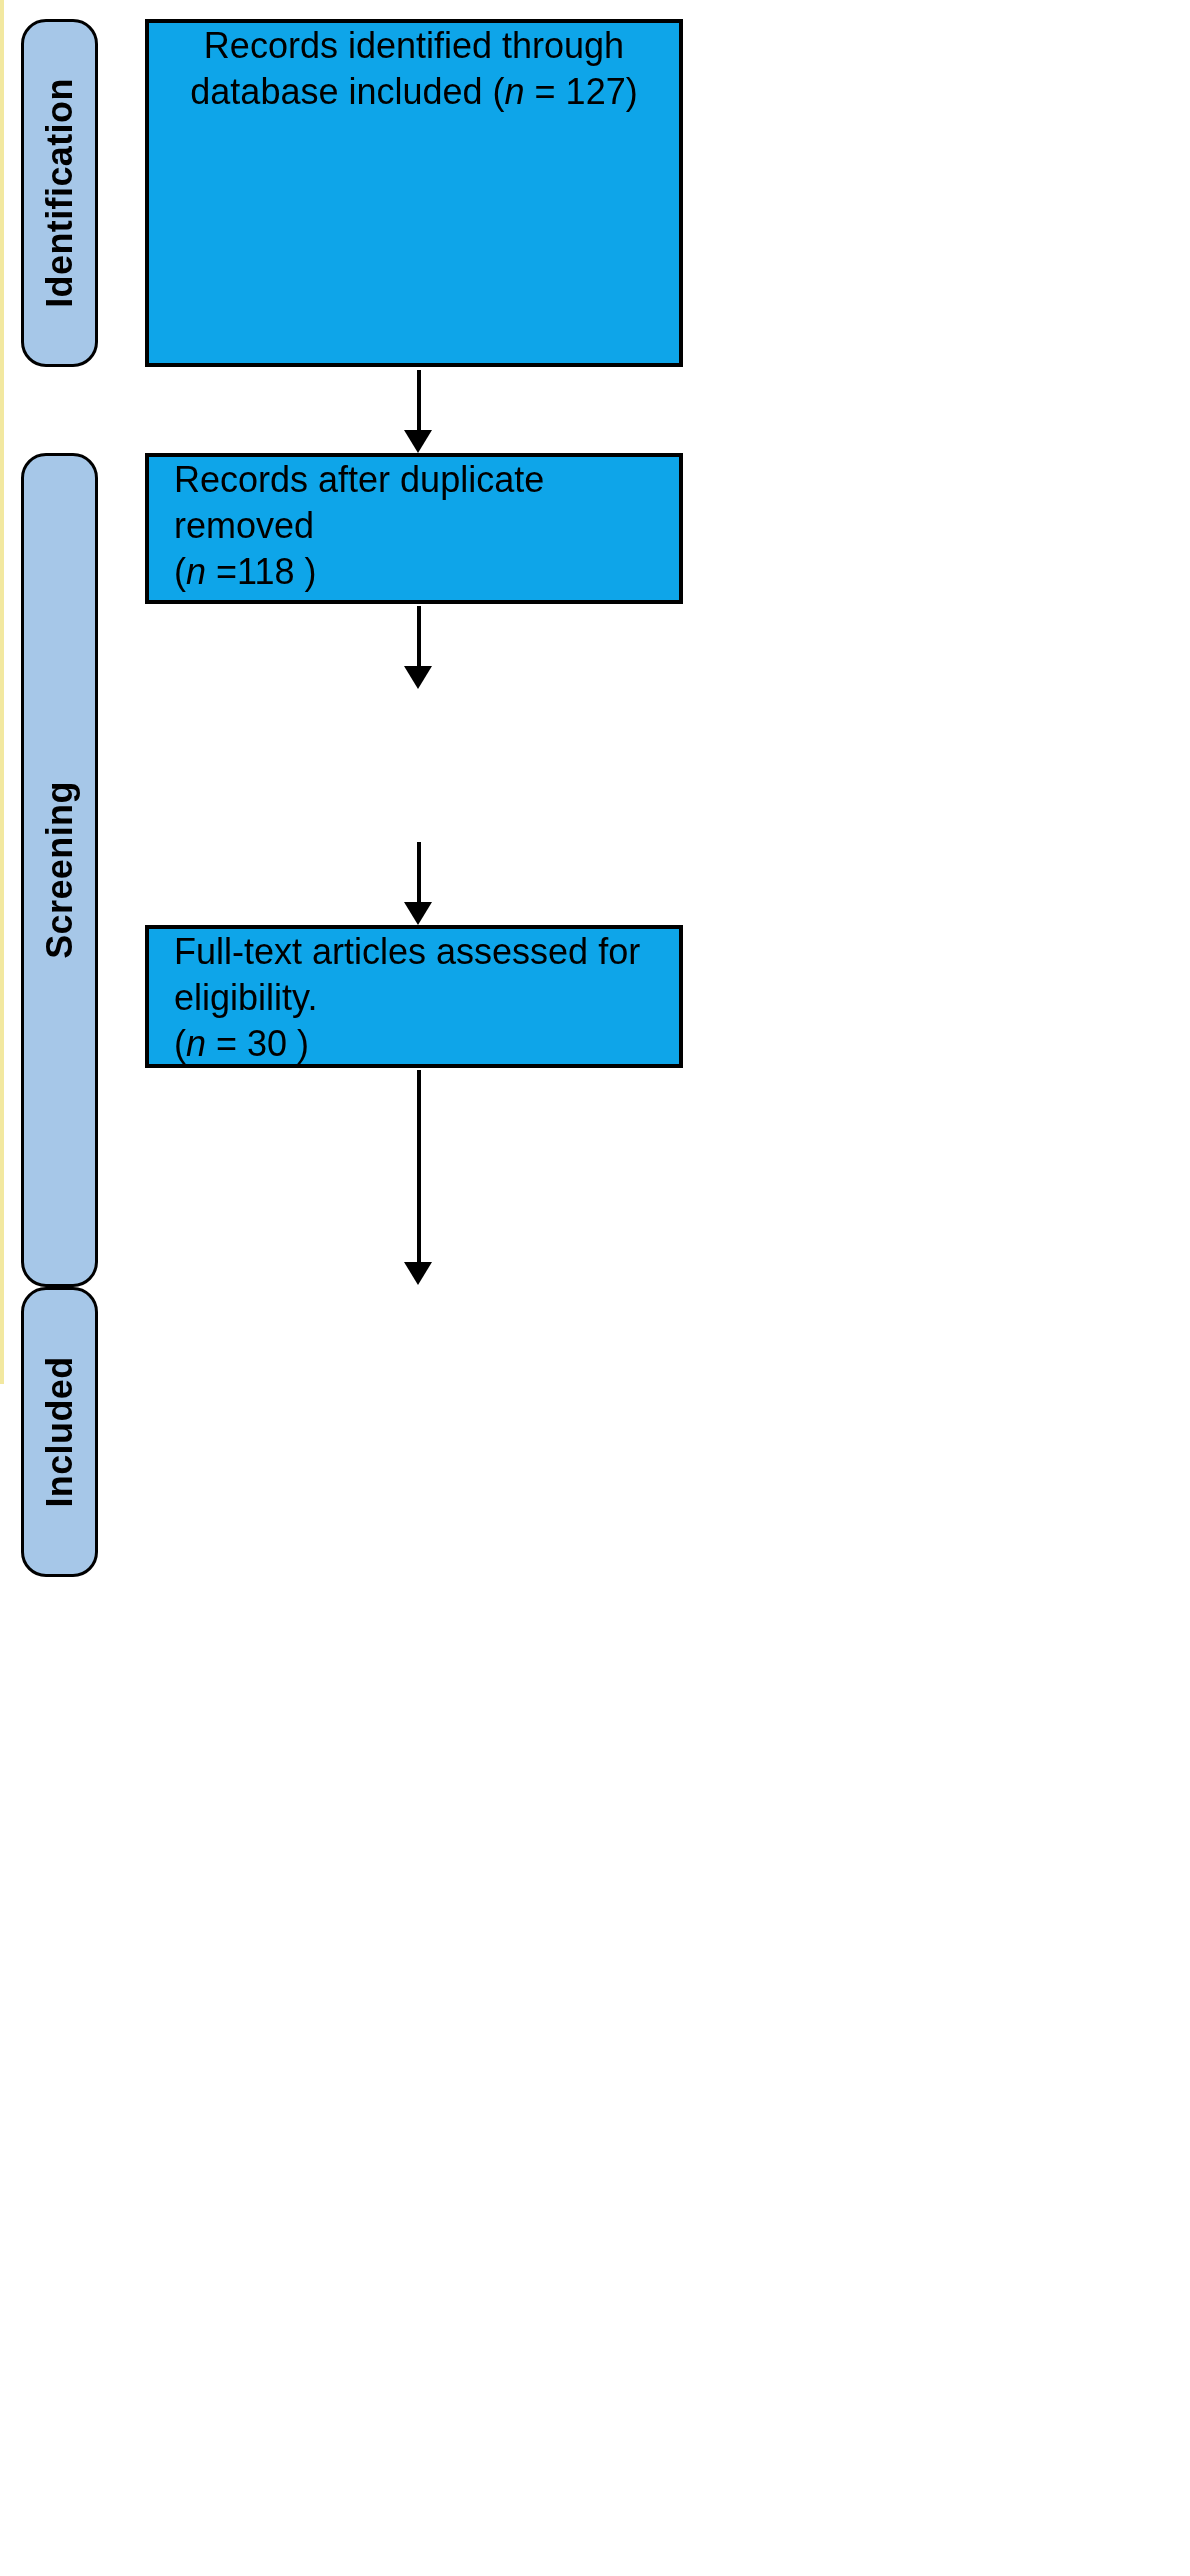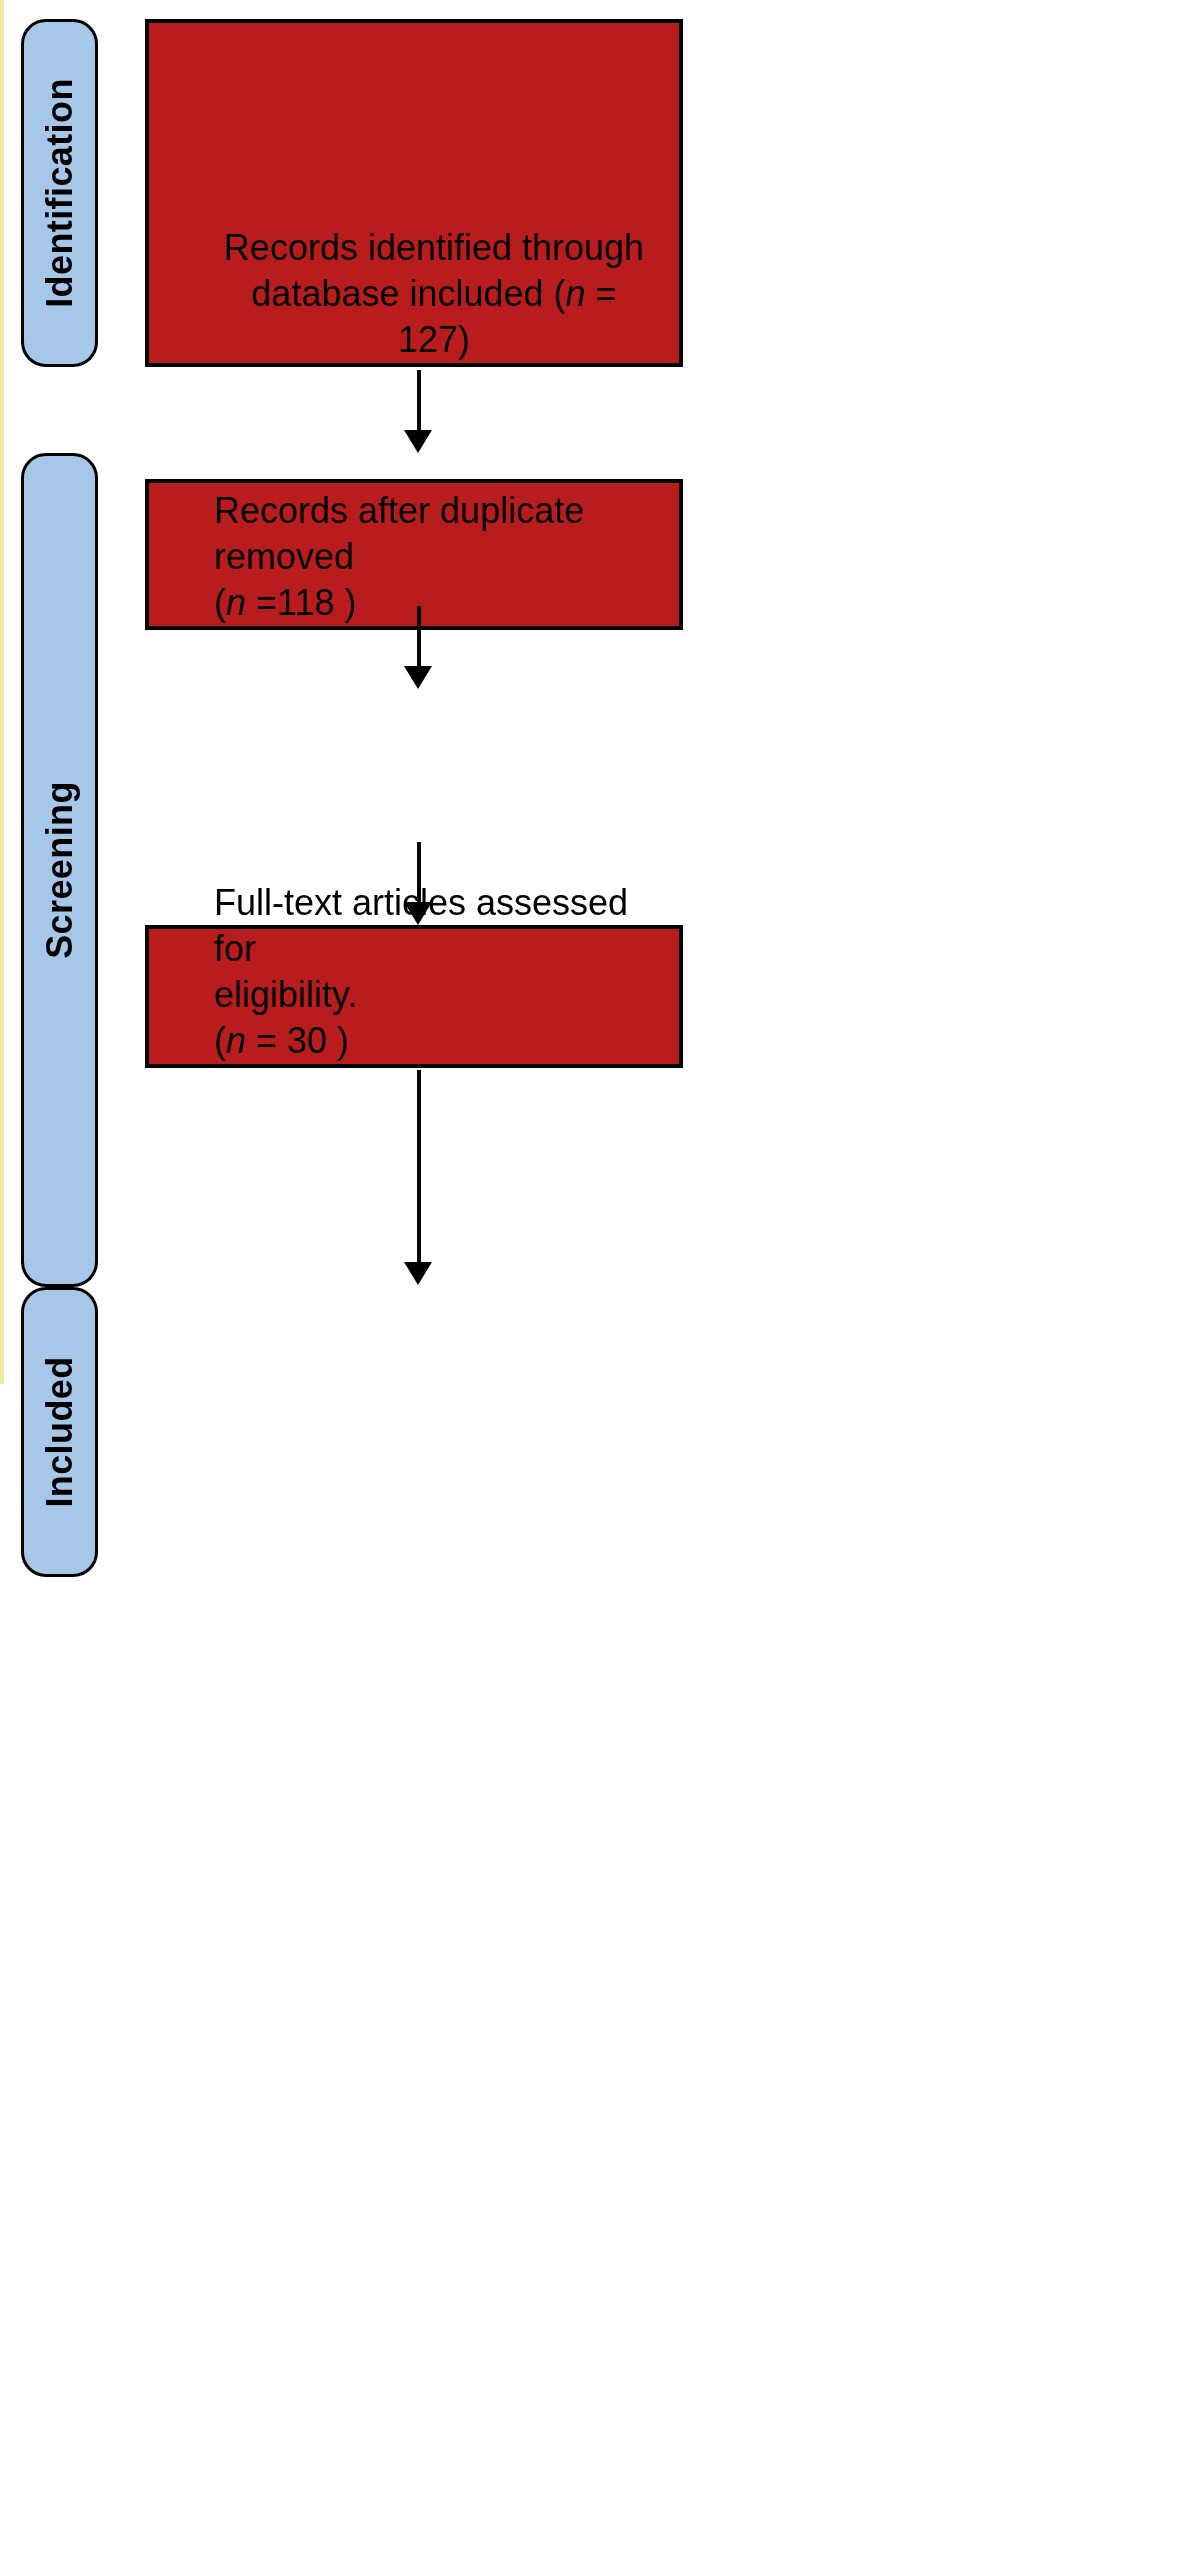--- a/index.html
+++ b/index.html
@@ -45,27 +45,26 @@
     font-weight: bold;
     font-size: 36px;
     letter-spacing: 0.4px;
     color: #000000;
     font-family: "Liberation Sans", sans-serif;
   }
 
   
   .flow-box {
     position: absolute;
-    background: #b91c1c;
+    background: #0ea5e9;
     border: 4.8px solid #000000;
     box-sizing: border-box;
     display: flex;
     flex-direction: column;
-    justify-content: flex-end;
-    padding-left: 40px;
+    justify-content: flex-start;
   }
   .flow-box .box-text {
     padding: 0 25px;
     font-size: 36px;
     line-height: 1.28;
     color: #000000;
     font-family: "Liberation Sans", sans-serif;
   }
   .flow-box.center-text .box-text {
     text-align: center;
@@ -118,21 +117,21 @@
 
   <div class="arrow" style="left:346px; top:370px; width:145px; height:83px;">
     <div class="shaft" style="height:60px;"></div>
     <div class="head"></div>
   </div>
 
   <div class="stage-bar" style="left:21px; top:453px; width:77px; height:834px;">
     <span class="stage-label">Screening</span>
   </div>
 
-  <div class="flow-box" style="left:145px; top:453px; width:538px; height:151px;margin-top:26px;">
+  <div class="flow-box" style="left:145px; top:453px; width:538px; height:151px;">
     <div class="box-text">
       <span>Records after duplicate removed</span><br>
       <span>(</span><em>n</em><span> =118 )</span>
     </div>
   </div>
 
   <div class="arrow" style="left:346px; top:606px; width:145px; height:83px;">
     <div class="shaft" style="height:60px;"></div>
     <div class="head"></div>
   </div>

